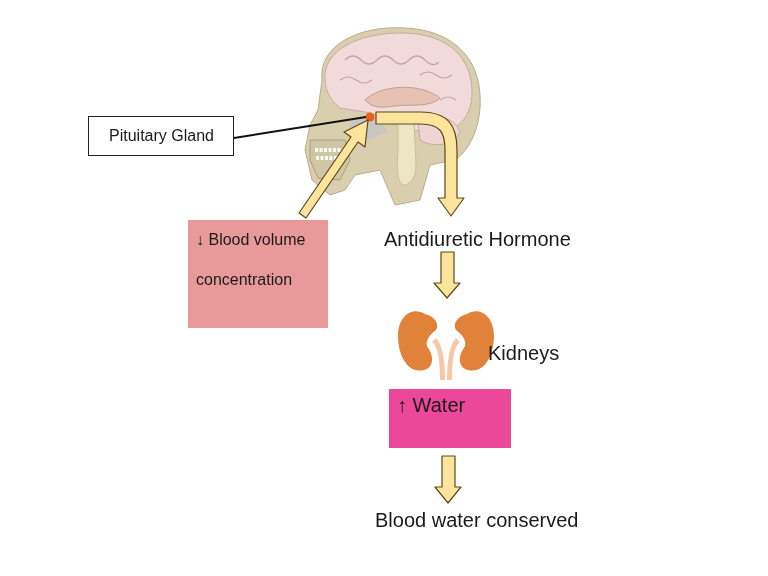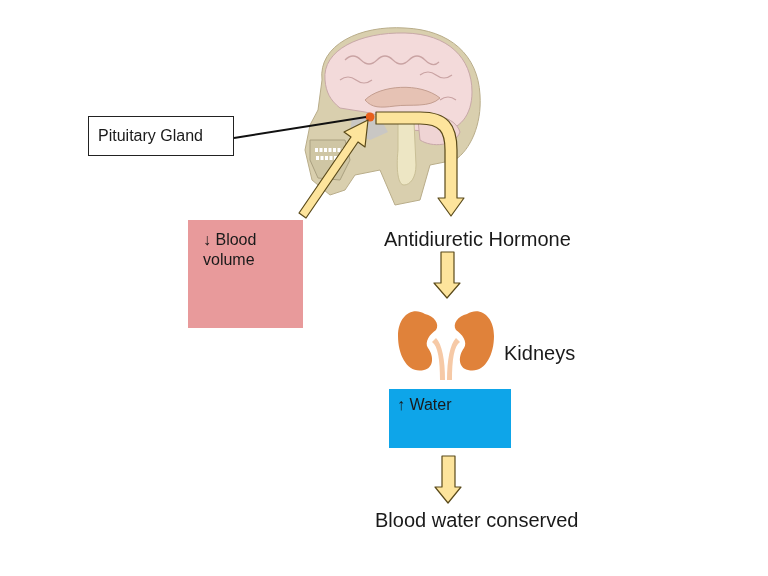--- a/index.html
+++ b/index.html
@@ -1,26 +1,26 @@
 <!DOCTYPE html>
 <html><head>
 <meta charset="utf-8">
 <style>
   html, body { margin: 0; padding: 0; background: #ffffff; }
   body { width: 768px; height: 576px; position: relative; overflow: hidden;
          font-family: "Liberation Sans", sans-serif; color: #1a1a1a; }
   .label-box { position: absolute; left: 88px; top: 116px; width: 146px; height: 40px;
                border: 1.5px solid #222; background: #fff; box-sizing: border-box;
-               display: flex; align-items: center; padding-left: 9px; font-size: 16px; }
-  .pink-box { position: absolute; left: 188px; top: 220px; width: 115px; height: 108px;
-              background: #e89a9b; box-sizing: border-box; padding: 10px 15px; font-size: 16px; line-height: 20px; }
+               display: flex; align-items: center; padding-left: 20px; font-size: 16px; }
+  .pink-box { position: absolute; left: 188px; top: 220px; width: 140px; height: 108px;
+              background: #e89a9b; box-sizing: border-box; padding: 10px 8px; font-size: 16px; line-height: 20px; }
   .pink-box .line { display: block; }
   .pink-box .gap { height: 20px; }
   .blue-box { position: absolute; left: 389px; top: 389px; width: 122px; height: 59px;
-              background: #0ea5e9; box-sizing: border-box; padding: 6px 8px; font-size: 16px; line-height: 20px; }
+              background: #ec4899; box-sizing: border-box; padding: 6px 8px; font-size: 20px; line-height: 20px; }
   .txt { position: absolute; font-size: 20px; white-space: nowrap; }
   svg { position: absolute; left: 0; top: 0; }
 </style>
 </head>
 <body>
 
 <svg width="768" height="576" viewBox="0 0 768 576">
 
   <g>
 
@@ -65,25 +65,26 @@
 <div class="label-box">
   <span>Pituitary Gland</span>
 </div>
 
 <div class="pink-box">
   <span class="line">
     <span>↓</span>
     <span>Blood volume</span>
   </span>
   <span class="line gap"></span>
+  <span class="line">concentration</span>
 </div>
 
 <div class="txt" style="left:384px; top:228px;">Antidiuretic Hormone</div>
 
-<div class="txt" style="left:504px; top:342px;text-align:right;">Kidneys</div>
+<div class="txt" style="left:488px; top:342px;text-align:right;">Kidneys</div>
 
 <div class="blue-box">
   <span style="display:block">
     <span>↑</span>
     <span>Water</span>
   </span>
 </div>
 
 <div class="txt" style="left:375px; top:509px;">Blood water conserved</div>
 

